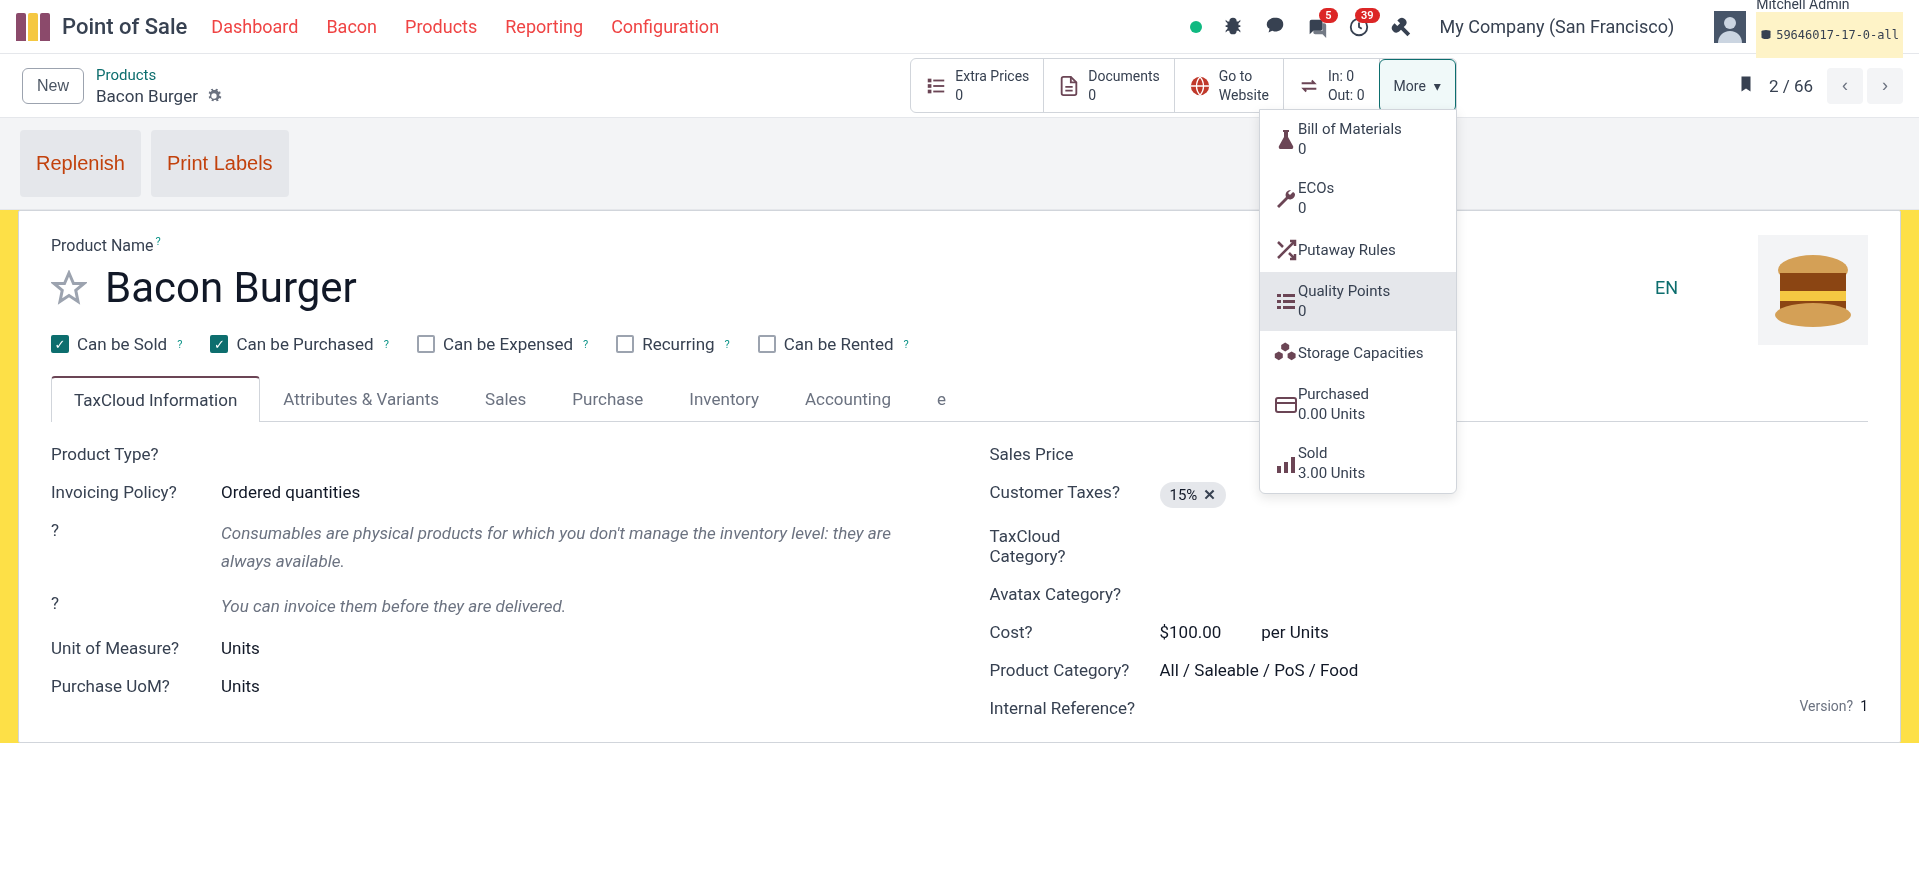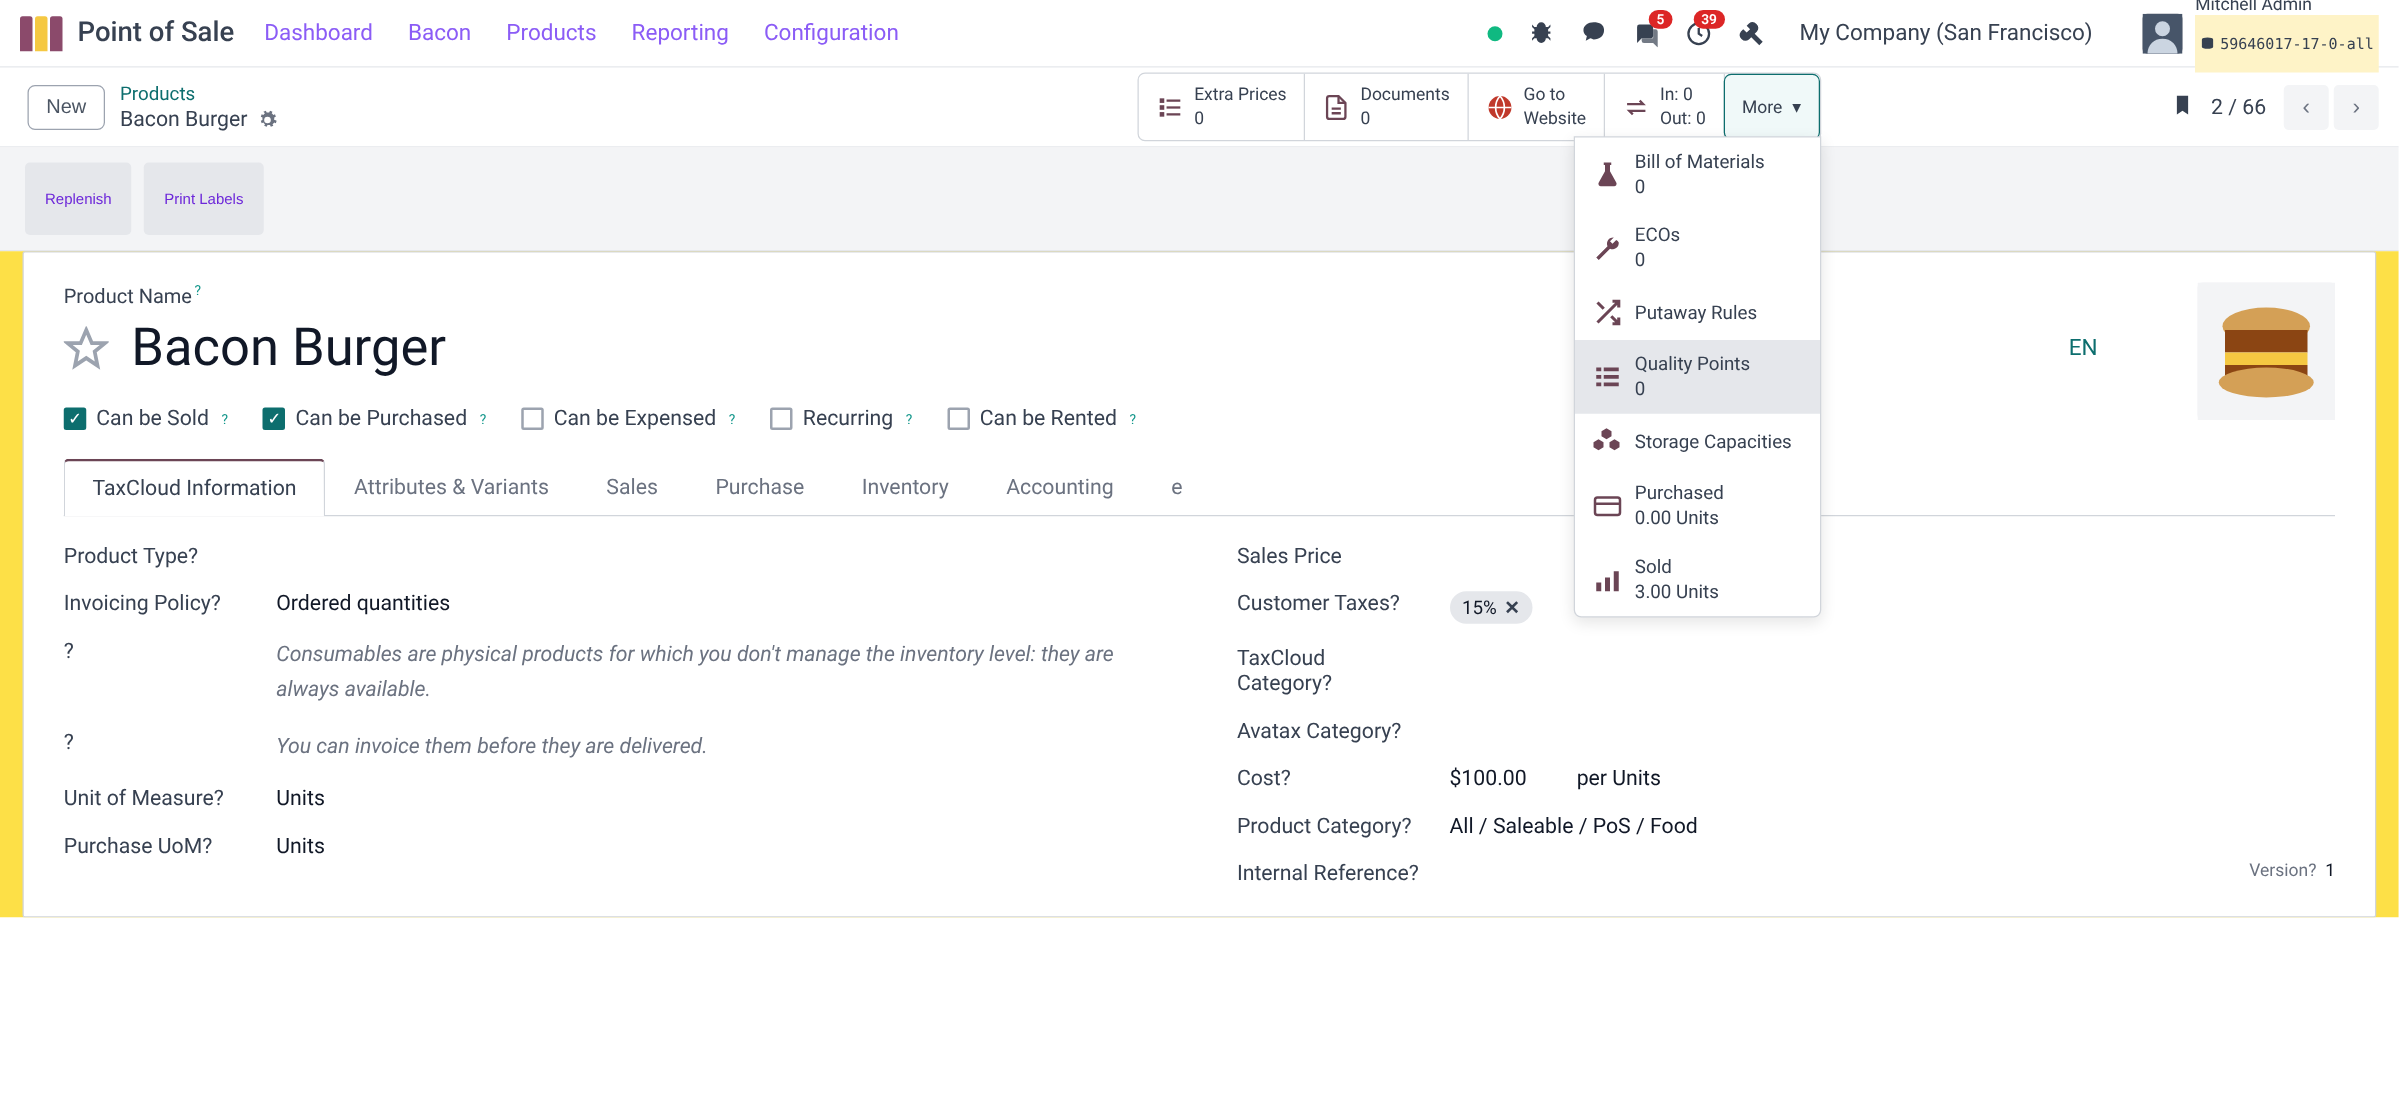--- a/index.html
+++ b/index.html
@@ -6,21 +6,21 @@
 body { font-family: -apple-system, BlinkMacSystemFont, "Segoe UI", Roboto, sans-serif; font-size: 14px; color: #374151; background: #fff; }
 
 .topbar { display: flex; align-items: center; padding: 8px 16px; border-bottom: 1px solid #e5e7eb; height: 54px; }
 .topbar .logo { width: 36px; height: 28px; display: flex; gap: 2px; margin-right: 10px; }
 .topbar .logo span { width: 10px; height: 28px; border-radius: 2px 2px 0 0; }
 .topbar .logo span:nth-child(1) { background: #8B4A6B; }
 .topbar .logo span:nth-child(2) { background: #F5C842; }
 .topbar .logo span:nth-child(3) { background: #8B4A6B; }
 .topbar .app-name { font-size: 22px; font-weight: 500; color: #374151; margin-right: 24px; }
 .topbar .nav { display: flex; gap: 28px; }
-.topbar .nav a { font-size: 18px; color: #8b5cf6; text-decoration: none; cursor: pointer; }
+.topbar .nav a { font-size: 18px; color: #ef4444; text-decoration: none; cursor: pointer; }
 .topbar .spacer { flex: 1; }
 .topbar .sysicons { display: flex; align-items: center; gap: 20px; }
 .topbar .dot { width: 12px; height: 12px; border-radius: 50%; background: #10b981; }
 .topbar .icon { width: 22px; height: 22px; color: #374151; position: relative; cursor: pointer; }
 .topbar .badge { position: absolute; top: -8px; right: -10px; background: #dc2626; color: #fff; border-radius: 10px; font-size: 11px; padding: 1px 6px; font-weight: 600; }
 .topbar .company { font-size: 18px; color: #374151; margin-left: 8px; }
 .topbar .user { display: flex; align-items: center; gap: 10px; margin-left: 20px; }
 .topbar .avatar { width: 32px; height: 32px; background: #6b7280; border-radius: 4px; }
 .topbar .user-info { display: flex; flex-direction: column; }
 .topbar .user-name { font-size: 14px; color: #374151; }
@@ -39,27 +39,27 @@
 .secondbar .statbtn.more { border: 1px solid #0d6e6e; border-radius: 6px; margin-left: -1px; background: #f0f9f9; }
 .secondbar .statbtn .sicon { width: 22px; height: 22px; color: #6b4555; }
 .secondbar .statbtn .slabel { display: flex; flex-direction: column; font-size: 14px; color: #374151; line-height: 1.3; }
 .secondbar .pager { margin-left: auto; display: flex; align-items: center; gap: 14px; }
 .secondbar .bookmark { width: 18px; height: 22px; color: #374151; cursor: pointer; }
 .secondbar .count { font-size: 17px; color: #374151; }
 .secondbar .navbtns { display: flex; gap: 4px; }
 .secondbar .navbtn { width: 36px; height: 36px; border: none; background: #f3f4f6; border-radius: 4px; cursor: pointer; display: flex; align-items: center; justify-content: center; font-size: 18px; color: #6b7280; }
 
 .dropdown { position: absolute; top: 50px; right: -1px; width: 198px; background: #fff; border: 1px solid #d1d5db; border-radius: 0 0 6px 6px; box-shadow: 0 4px 12px rgba(0,0,0,0.1); z-index: 100; }
-.dropdown .ditem { display: flex; align-items: center; gap: 10px; padding: 10px 14px; cursor: pointer; }
+.dropdown .ditem { display: flex; align-items: center; padding: 10px 14px; cursor: pointer; }
 .dropdown .ditem.highlighted { background: #e5e7eb; }
 .dropdown .ditem .dicon { width: 24px; height: 24px; color: #6b4555; flex-shrink: 0; }
 .dropdown .ditem .dlabel { display: flex; flex-direction: column; font-size: 15px; color: #374151; line-height: 1.3; }
 
 .toolbar { background: #f3f4f6; padding: 12px 20px; border-bottom: 1px solid #e5e7eb; display: flex; gap: 10px; }
-.toolbar .tbtn { background: #e5e7eb; border: none; padding: 22px 16px; border-radius: 4px; font-size: 12px; color: #6d28d9; cursor: pointer; }
+.toolbar .tbtn { background: #e5e7eb; border: none; padding: 22px 16px; border-radius: 4px; font-size: 20px; color: #c2410c; cursor: pointer; }
 
 .formwrap { padding: 0 18px; background: #fde047; }
 .formcard { background: #fff; border: 1px solid #d1d5db; border-radius: 2px; padding: 24px 32px; }
 .formhead { display: flex; align-items: flex-start; }
 .formhead .left { flex: 1; }
 .formhead .label { font-size: 16px; color: #374151; }
 .formhead .help { color: #0d9488; font-size: 11px; vertical-align: super; cursor: pointer; margin-left: 2px; }
 .formhead .titlerow { display: flex; align-items: center; gap: 18px; margin-top: 8px; }
 .formhead .star { width: 36px; height: 36px; color: #9ca3af; cursor: pointer; }
 .formhead .title { font-size: 42px; font-weight: 400; color: #111827; }

